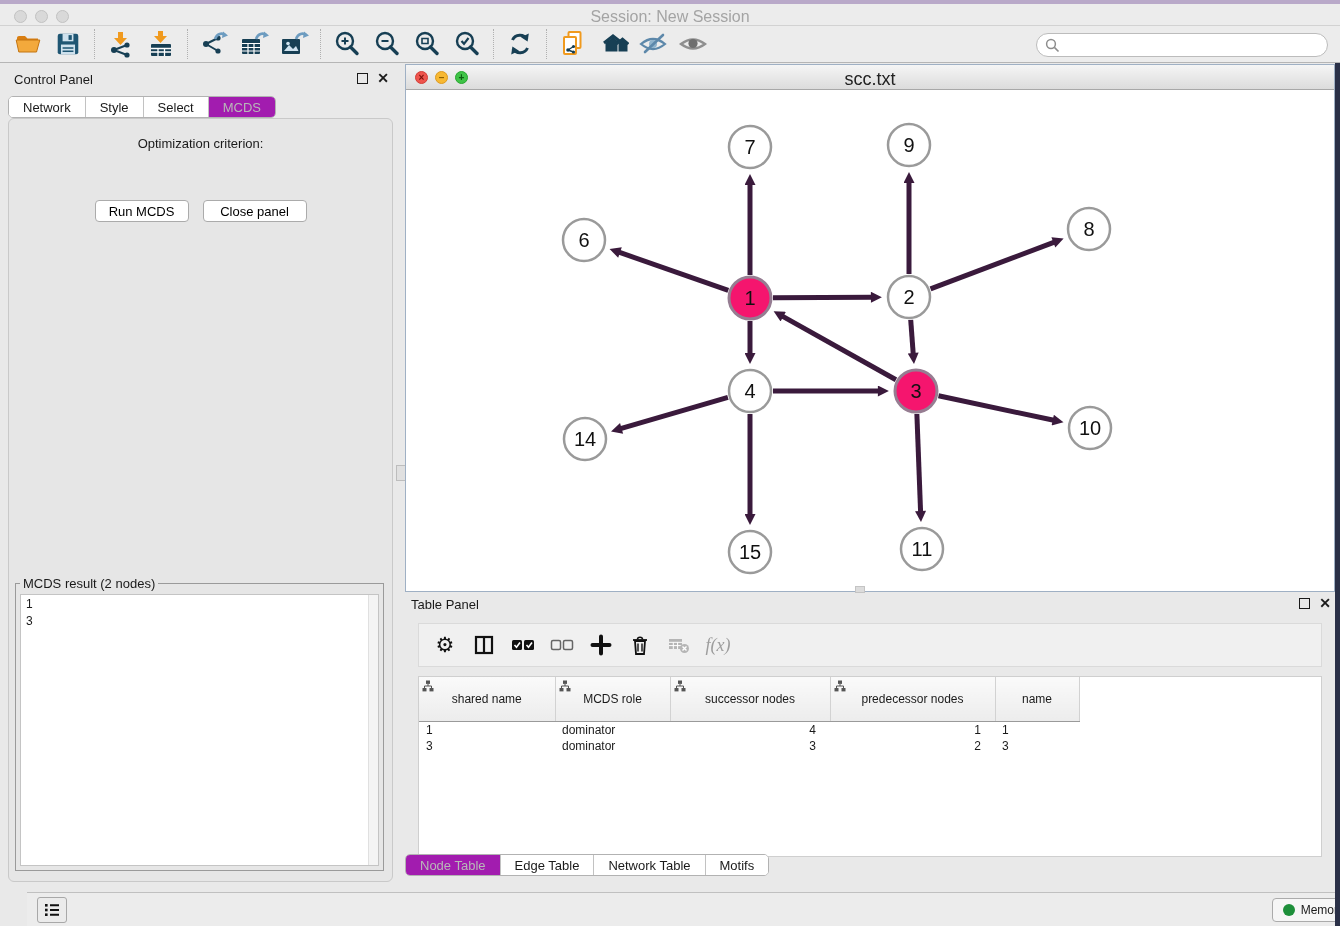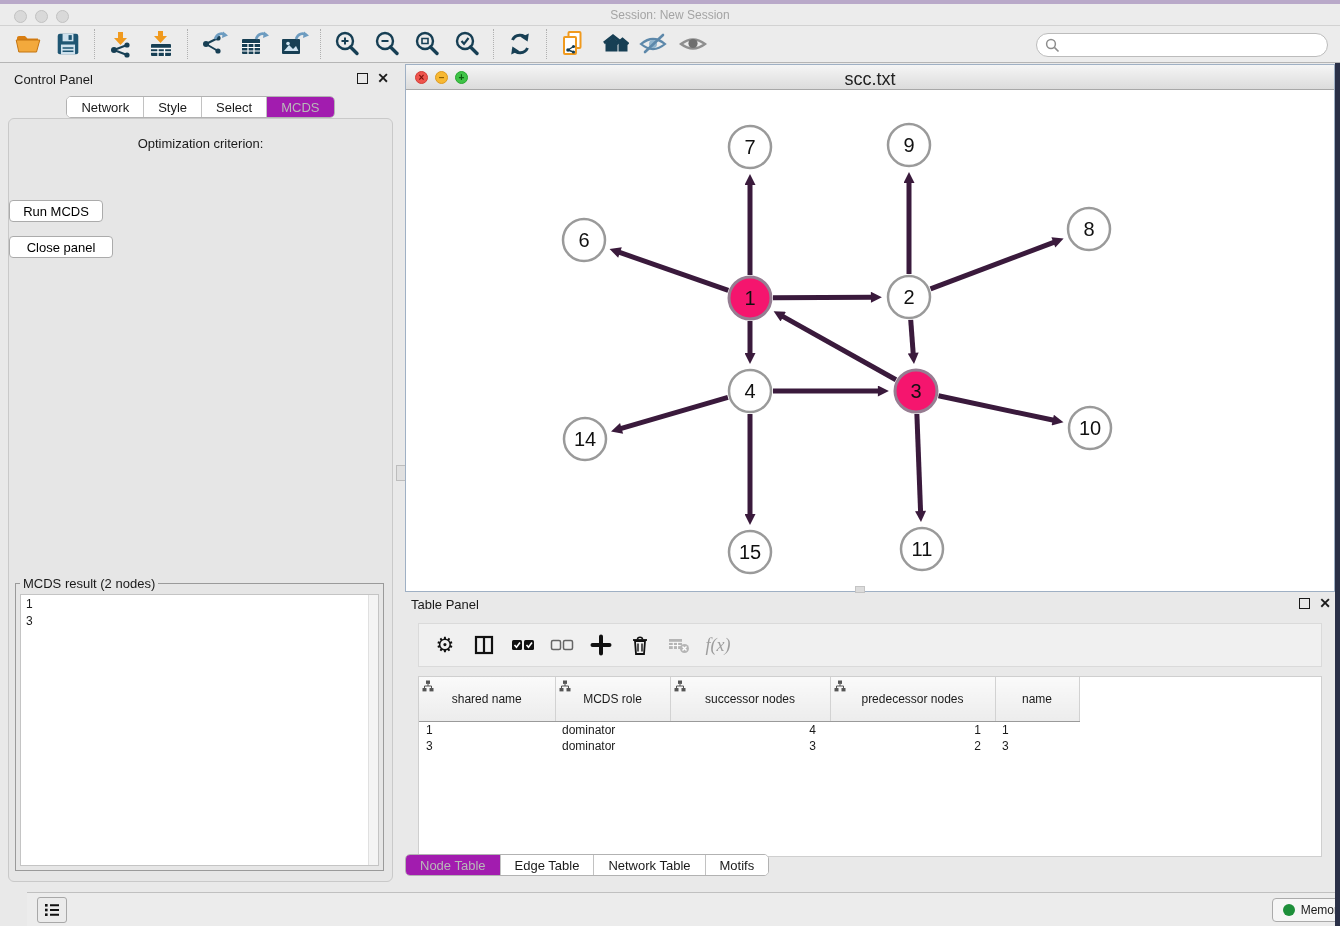--- a/index.html
+++ b/index.html
@@ -5,53 +5,53 @@
   * { margin:0; padding:0; box-sizing:border-box; }
   html,body { width:1340px; height:926px; }
   body { font-family:"Liberation Sans", sans-serif; font-size:13px; color:#1a1a1a; }
   .app { position:relative; width:1340px; height:926px; background:#e9e9e9; overflow:hidden; }
 
   
   .titlebar { position:absolute; left:0; top:0; width:1340px; height:26px;
     background:#ececec; border-top:4px solid #b9a9c9; border-bottom:1px solid #d2d2d2; }
   .traffic { position:absolute; left:14px; top:6px; display:flex; gap:8px; }
   .traffic .dot { width:13px; height:13px; border-radius:50%; background:#d9d9d9; border:1px solid #c2c2c2; }
-  .titlebar .wtitle { position:absolute; left:0; right:0; top:4px; text-align:center; color:#a4a4a4; font-size:12px; }
+  .titlebar .wtitle { position:absolute; left:0; right:0; top:4px; text-align:center; color:#a4a4a4; font-size:16px; }
 
   
   .toolbar { position:absolute; left:0; top:26px; width:1340px; height:37px; background:#ececec;
     border-bottom:1px solid #b5b5b5; display:flex; align-items:center; padding-left:8px; }
   .tb-btn { width:40px; height:32px; display:flex; align-items:center; justify-content:center; }
   .tb-sep { width:1px; height:30px; margin:0 6px; border-left:1px dotted #b0b0b0; }
   .search-wrap { position:absolute; right:12px; top:7px; width:292px; height:24px; background:#fff;
     border:1px solid #bcbcbc; border-radius:12px; display:flex; align-items:center; padding-left:8px; }
 
   
   .control-panel { position:absolute; left:8px; top:70px; width:385px; height:812px; }
   .panel-head { position:relative; height:22px; }
   .panel-title { position:absolute; left:6px; top:2px; font-size:13px; color:#1a1a1a; }
   .panel-icons { position:absolute; right:4px; top:3px; display:flex; gap:9px; align-items:center; }
   .float-box { width:11px; height:11px; border:1.6px solid #1a1a1a; display:inline-block; }
   .close-x { font-size:14px; font-weight:bold; color:#1a1a1a; line-height:11px; }
-  .cp-tabs { position:absolute; left:0; right:0; top:26px; display:flex; justify-content:center; }
+  .cp-tabs { position:absolute; left:0; right:0; top:26px; display:flex; }
   .seg { display:inline-flex; border:1px solid #b2b2b2; border-radius:5px; overflow:hidden; background:#fff; height:22px; }
   .seg .tab { padding:2px 14px; font-size:13px; line-height:17px; background:#fff; color:#1a1a1a; border-left:1px solid #c2c2c2; cursor:default; }
   .seg .tab:first-child { border-left:none; }
   .seg .tab.sel { background:#a21caf; color:#b8b8b8; }
   .cp-content { position:absolute; left:0; right:0; top:48px; bottom:0; background:#e6e6e6;
     border:1px solid #c9c9c9; border-radius:6px; }
   .opt-label { margin-top:17px; text-align:center; font-size:13px; }
   .combo { position:absolute; left:37px; top:47px; width:308px; height:23px; background:#fff;
     border:1px solid #ababab; border-radius:4px; font-size:13px; line-height:21px; padding-left:9px; }
   .combo .stepper { position:absolute; right:6px; top:3px; width:9px; height:16px; }
   .combo .stepper i { position:absolute; left:0; width:0; height:0; border-left:4.5px solid transparent; border-right:4.5px solid transparent; }
   .combo .stepper .up { top:1px; border-bottom:5px solid #555; }
   .combo .stepper .dn { bottom:1px; border-top:5px solid #555; }
   .btn { background:#fff; border:1px solid #ababab; border-radius:4px; font-size:13px; height:22px; padding:0 12px; }
-  .cp-buttons { position:absolute; left:0; right:0; top:81px; display:flex; justify-content:center; gap:14px;flex-direction:column; }
+  .cp-buttons { position:absolute; left:0; right:0; top:81px; display:flex; justify-content:center; gap:14px; }
   .cp-buttons .btn.run { width:94px; }
   .cp-buttons .btn.close { width:104px; }
   .groupbox { position:absolute; left:6px; right:8px; top:424px; bottom:10px; border:1px solid #9a9a9a;margin-top:40px; }
   .groupbox .legend { position:absolute; left:4px; top:-8px; background:#e6e6e6; padding:0 3px; font-size:13px; }
   .result-area { position:absolute; left:4px; right:4px; top:10px; bottom:4px; background:#fff; border:1px solid #c4c4c4; }
   .result-text { padding:1px 5px; font-size:12px; line-height:17px; white-space:pre-line; }
   .result-scroll { position:absolute; right:0; top:0; bottom:0; width:10px; background:#f4f4f4; border-left:1px solid #e0e0e0; }
 
   
   .vsplit-grip { position:absolute; left:396px; top:465px; width:10px; height:16px; background:#e0e0e0; border:1px solid #bdbdbd; }

